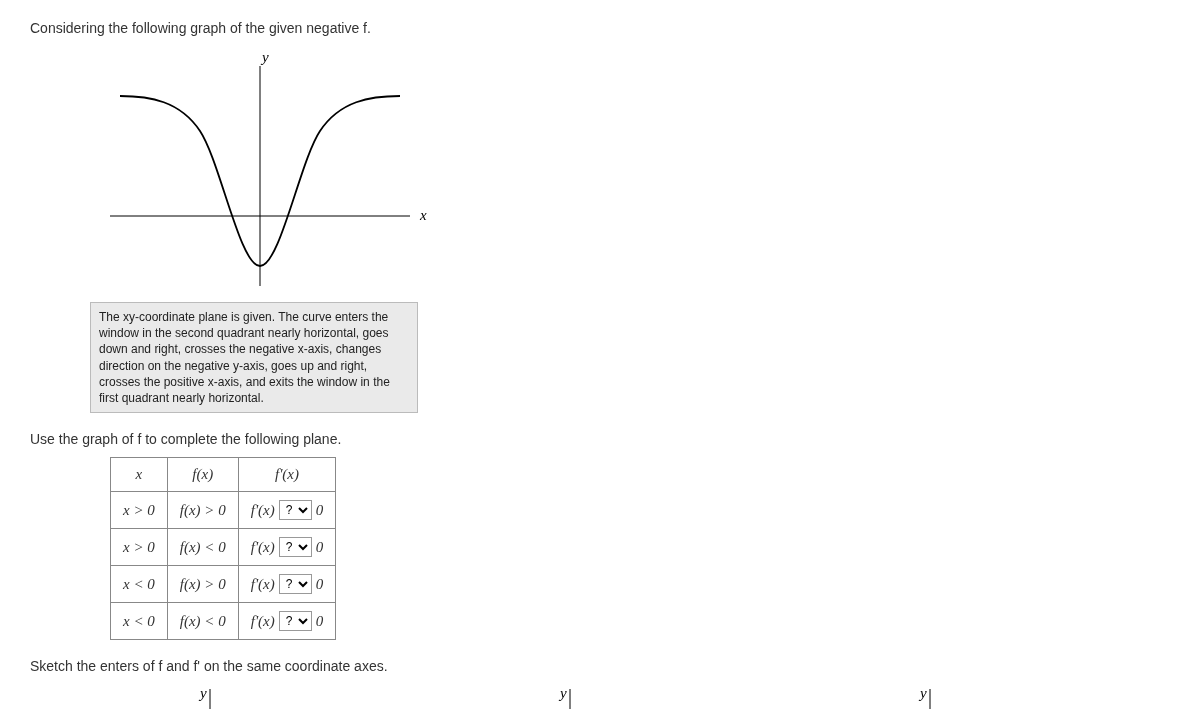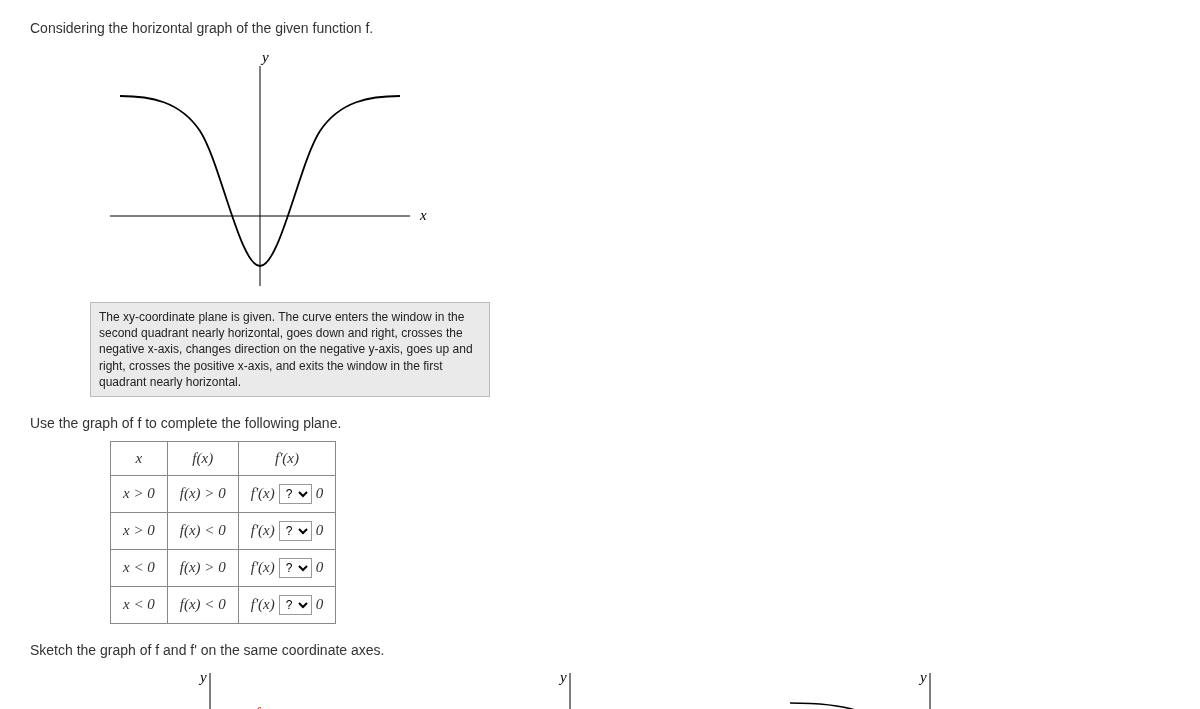--- a/index.html
+++ b/index.html
@@ -21,21 +21,21 @@
       font-style: italic;
       font-family: 'Times New Roman', serif;
       font-size: 15px;
     }
     .description-box {
       background: #eaeaea;
       border: 1px solid #bbb;
       padding: 6px 8px;
       font-size: 12px;
       line-height: 1.35;
-      width: 400px;
+      width: 328px;
       margin-left: 60px;
       margin-top: -4px;
       color: #222;
     }
     .instr { margin: 18px 0 10px 0; }
     .answer-table {
       border-collapse: collapse;
       margin-left: 80px;
     }
     .answer-table th, .answer-table td {
@@ -72,21 +72,21 @@
     .red-label {
       fill: #d00;
       font-style: italic;
       font-family: 'Times New Roman', serif;
       font-size: 15px;
     }
   </style>
 </head>
 <body>
 
-<p class="intro">Considering the horizontal graph of the given function f.</p>
+<p class="intro">Considering the following graph of the given negative f.</p>
 
 <div class="graph-container">
   <svg class="graph-svg" width="360" height="260" viewBox="0 0 360 260">
 
     <line x1="20" y1="170" x2="320" y2="170" stroke="#000" stroke-width="1"></line>
     <line x1="170" y1="20" x2="170" y2="240" stroke="#000" stroke-width="1"></line>
 
     <path d="M 30 50
              C 60 50, 90 55, 110 85
              C 130 115, 150 220, 170 220
@@ -148,21 +148,21 @@
       <span class="cell-content">
         <span>f'(x)</span>
         <select><option>?</option></select>
         <span>0</span>
       </span>
     </td>
   </tr>
 </tbody>
   </table>
 
-<p class="instr">Sketch the graph of f and f' on the same coordinate axes.</p>
+<p class="instr">Sketch the enters of f and f' on the same coordinate axes.</p>
 
 <div class="sketch-row">
 
   <div class="mini-graph">
     <svg width="320" height="90" viewBox="0 0 320 90">
       <line x1="160" y1="5" x2="160" y2="90" stroke="#000" stroke-width="1"></line>
       <text x="150" y="14" class="axis-label">y</text>
       <text x="205" y="50" class="red-label">f</text>
 
       <path d="M 20 60 C 60 60, 95 58, 120 80" fill="none" stroke="#000" stroke-width="1.6"></path>

